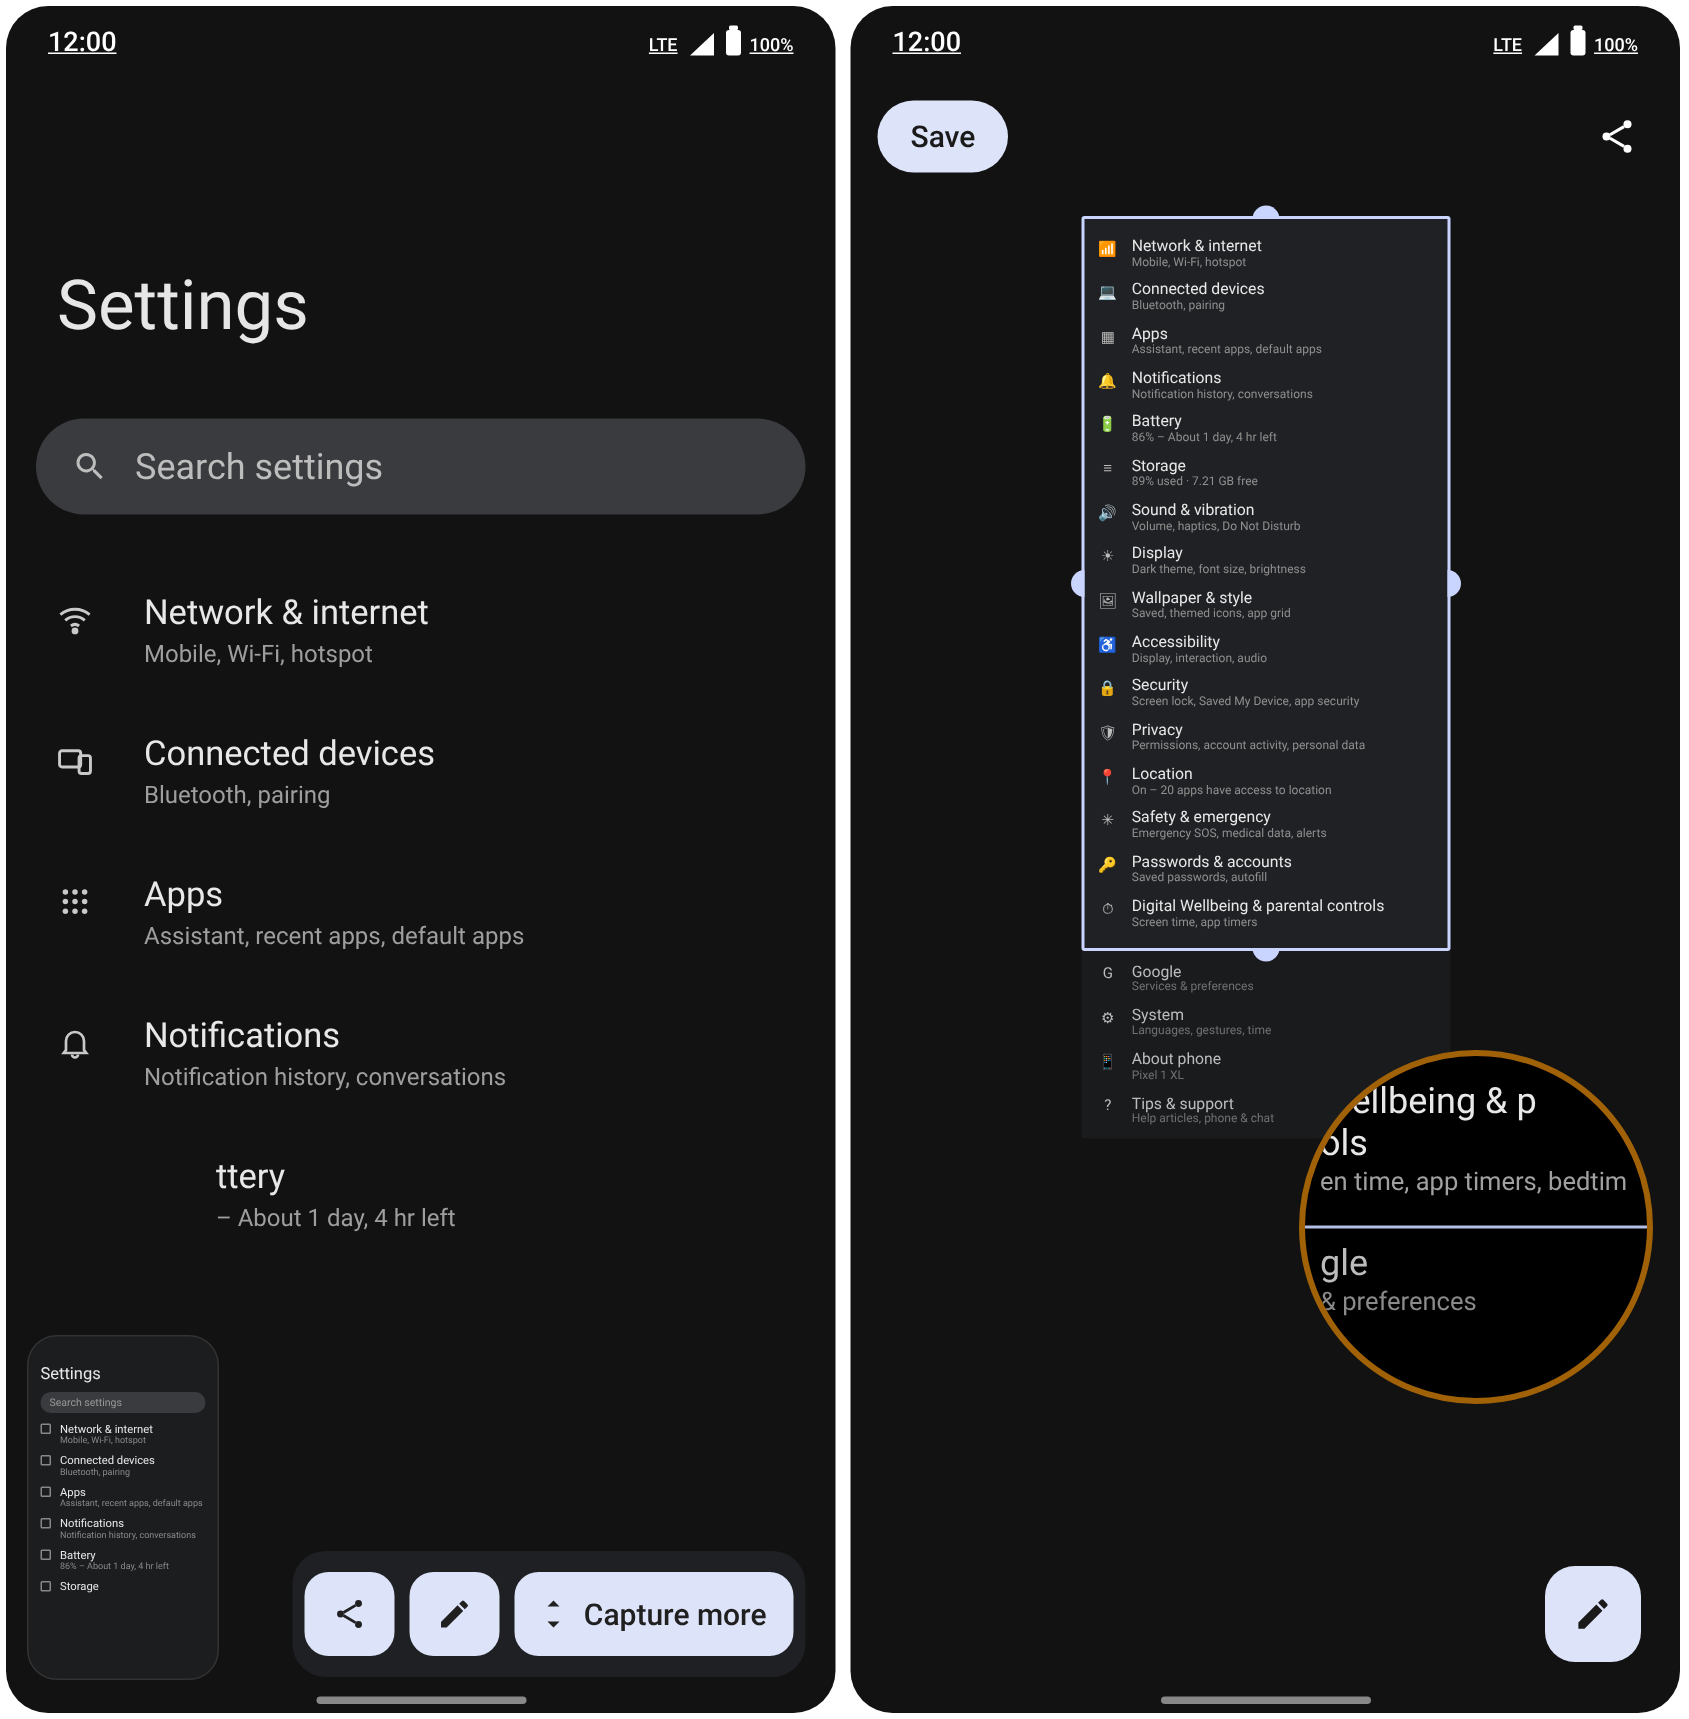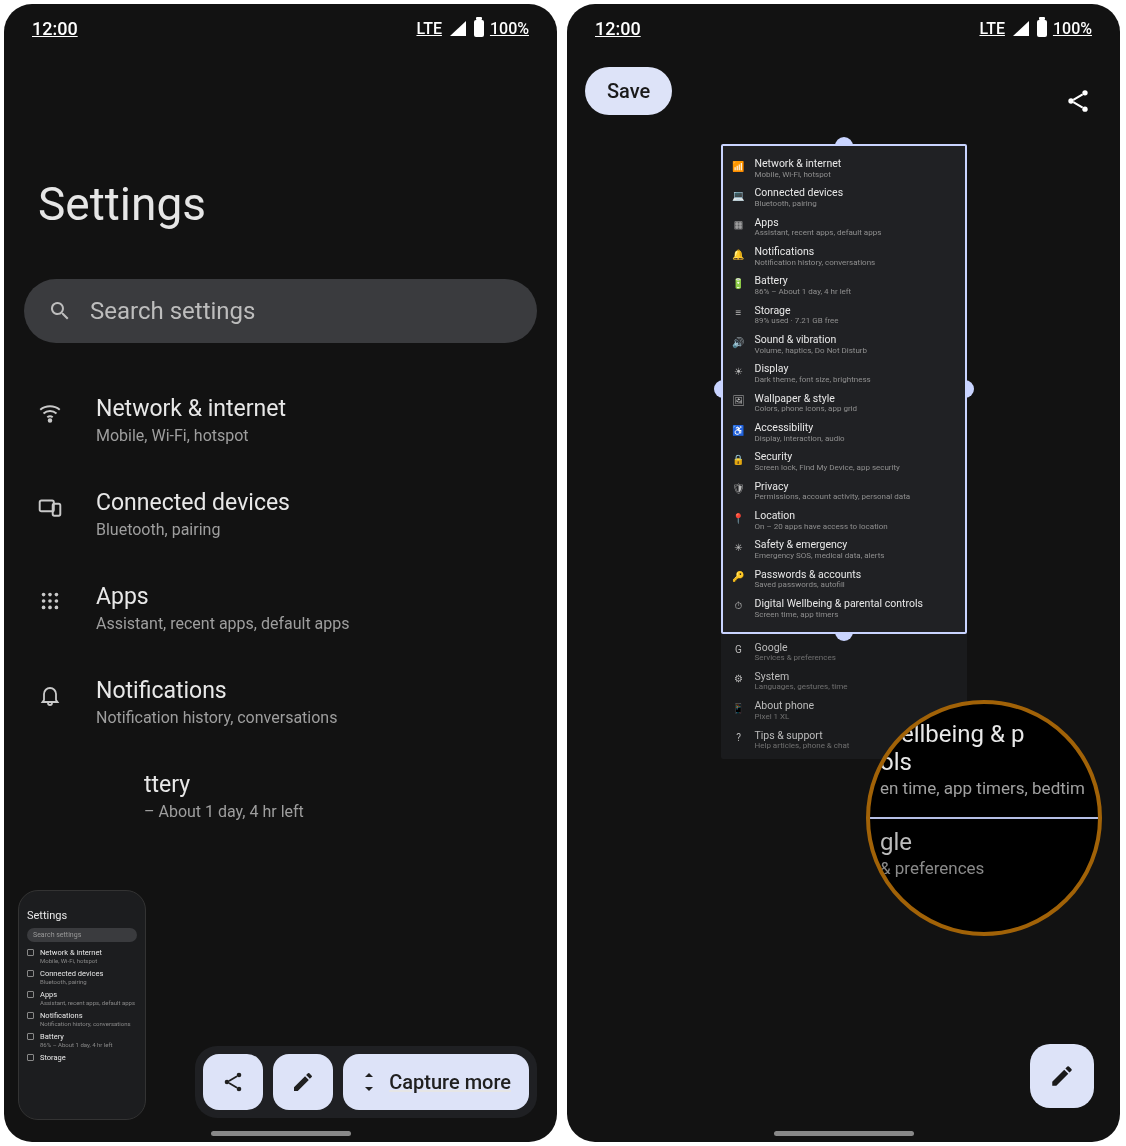--- a/index.html
+++ b/index.html
@@ -24,21 +24,21 @@
   .status-bar {
     display: flex;
     justify-content: space-between;
     align-items: center;
     padding: 14px 28px 8px 28px;
     font-size: 18px;
     font-weight: 500;
     color: #fff;
     text-decoration: underline;
   }
-  .status-right { display: flex; align-items: center; gap: 6px; font-size: 16px; }
+  .status-right { display: flex; align-items: flex-end; gap: 6px; font-size: 12px; }
   .sig-tri {
     width: 0; height: 0;
     border-left: 16px solid transparent;
     border-bottom: 15px solid #fff;
     margin-left: 2px;
   }
   .batt {
     width: 10px; height: 17px; background: #fff; border-radius: 2px; position: relative; margin-left: 2px;
   }
   .batt::before { content:""; position:absolute; top:-3px; left:2px; width:6px; height:3px; background:#fff; border-radius:1px; }
@@ -99,28 +99,27 @@
   .shot-preview .sp-search { background:#3a3b3e; border-radius: 8px; font-size:7px; padding:3px 6px; color:#999; margin-bottom:6px;}
   .shot-preview .sp-row { display:flex; gap:6px; margin:5px 0;}
   .shot-preview .sp-row .sp-ic{width:7px;height:7px;border:1px solid #888;margin-top:1px;border-radius:1px;}
   .shot-preview .sp-row .sp-t .a{font-size:7.5px;color:#e8e8e8;}
   .shot-preview .sp-row .sp-t .b{font-size:6px;color:#888;}
 
   .action-bar {
     position: absolute;
     right: 20px;
     bottom: 24px;
-    height: 72px;
+    height: 84px;
     background: #1f2023;
     border-radius: 22px;
     display: flex;
     align-items: center;
     padding: 8px;
     gap: 10px;
-    text-decoration: underline;
   }
   .sq-btn {
     width: 60px; height: 56px;
     background: #dde3f8;
     border-radius: 16px;
     display:flex; align-items:center; justify-content:center;
     color:#202020;
   }
   .capture-btn {
     height: 56px;
@@ -134,21 +133,21 @@
     font-weight: 500;
   }
   .capture-btn svg, .sq-btn svg { width: 24px; height:24px; }
   .home-pill {
     position:absolute; bottom:6px; left:50%; transform:translateX(-50%);
     width:140px; height:5px; background:#888; border-radius:3px;
   }
 
   
   .top-actions {
-    display:flex; align-items:flex-end; justify-content:space-between;
+    display:flex; align-items:center; justify-content:space-between;
     padding: 20px 28px 0 18px;
   }
   .save-btn {
     background:#dde3f8; border-radius: 24px;
     padding: 12px 22px; color:#1a1a1a; font-size:20px; font-weight:500;
   }
   .share-icon { width:28px; height:28px; }
 
   .editor-wrap {
     position:absolute; top:140px; left:50%; transform:translateX(-50%);
@@ -452,35 +451,35 @@
             <div class="mi">☀</div>
             <div class="mt">
               <div class="ma">Display</div>
               <div class="mb">Dark theme, font size, brightness</div>
             </div>
           </div>
           <div class="mini-row">
             <div class="mi">🖼</div>
             <div class="mt">
               <div class="ma">Wallpaper &amp; style</div>
-              <div class="mb">Colors, phone icons, app grid</div>
+              <div class="mb">Saved, themed icons, app grid</div>
             </div>
           </div>
           <div class="mini-row">
             <div class="mi">♿</div>
             <div class="mt">
               <div class="ma">Accessibility</div>
               <div class="mb">Display, interaction, audio</div>
             </div>
           </div>
           <div class="mini-row">
             <div class="mi">🔒</div>
             <div class="mt">
               <div class="ma">Security</div>
-              <div class="mb">Screen lock, Find My Device, app security</div>
+              <div class="mb">Screen lock, Saved My Device, app security</div>
             </div>
           </div>
           <div class="mini-row">
             <div class="mi">🛡</div>
             <div class="mt">
               <div class="ma">Privacy</div>
               <div class="mb">Permissions, account activity, personal data</div>
             </div>
           </div>
           <div class="mini-row">

